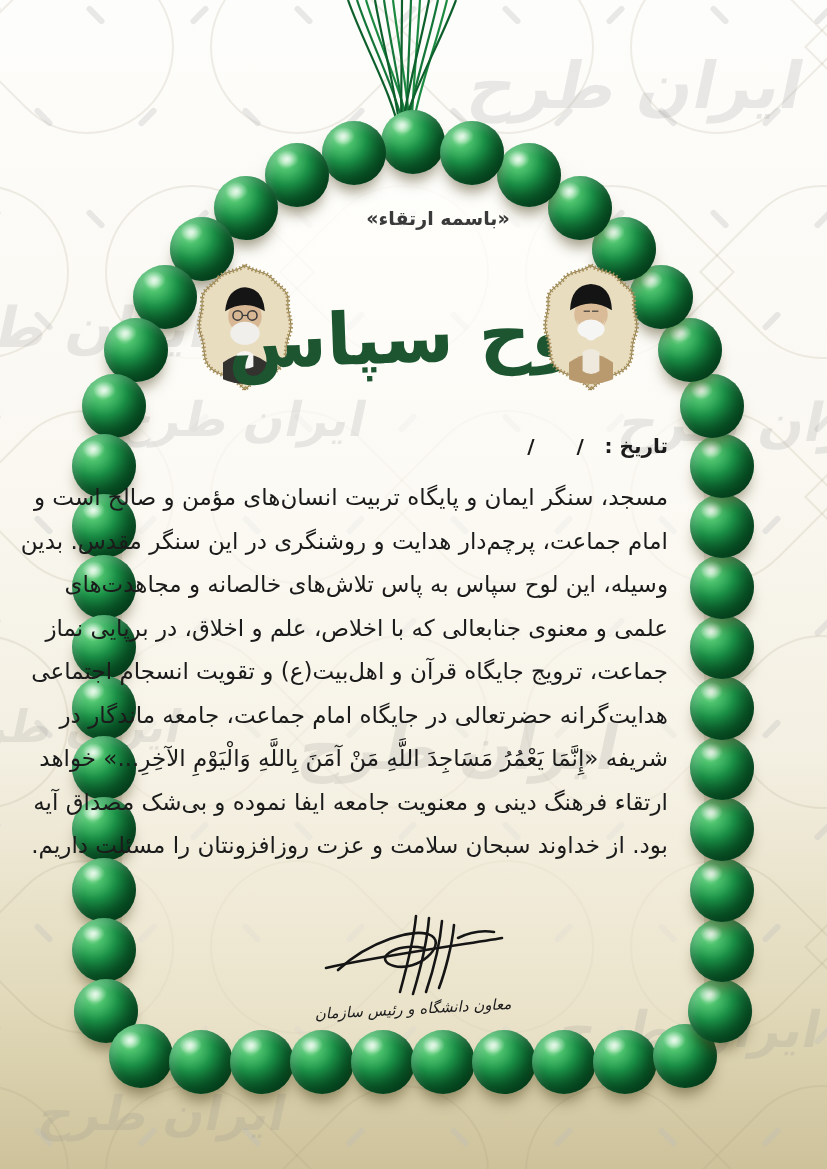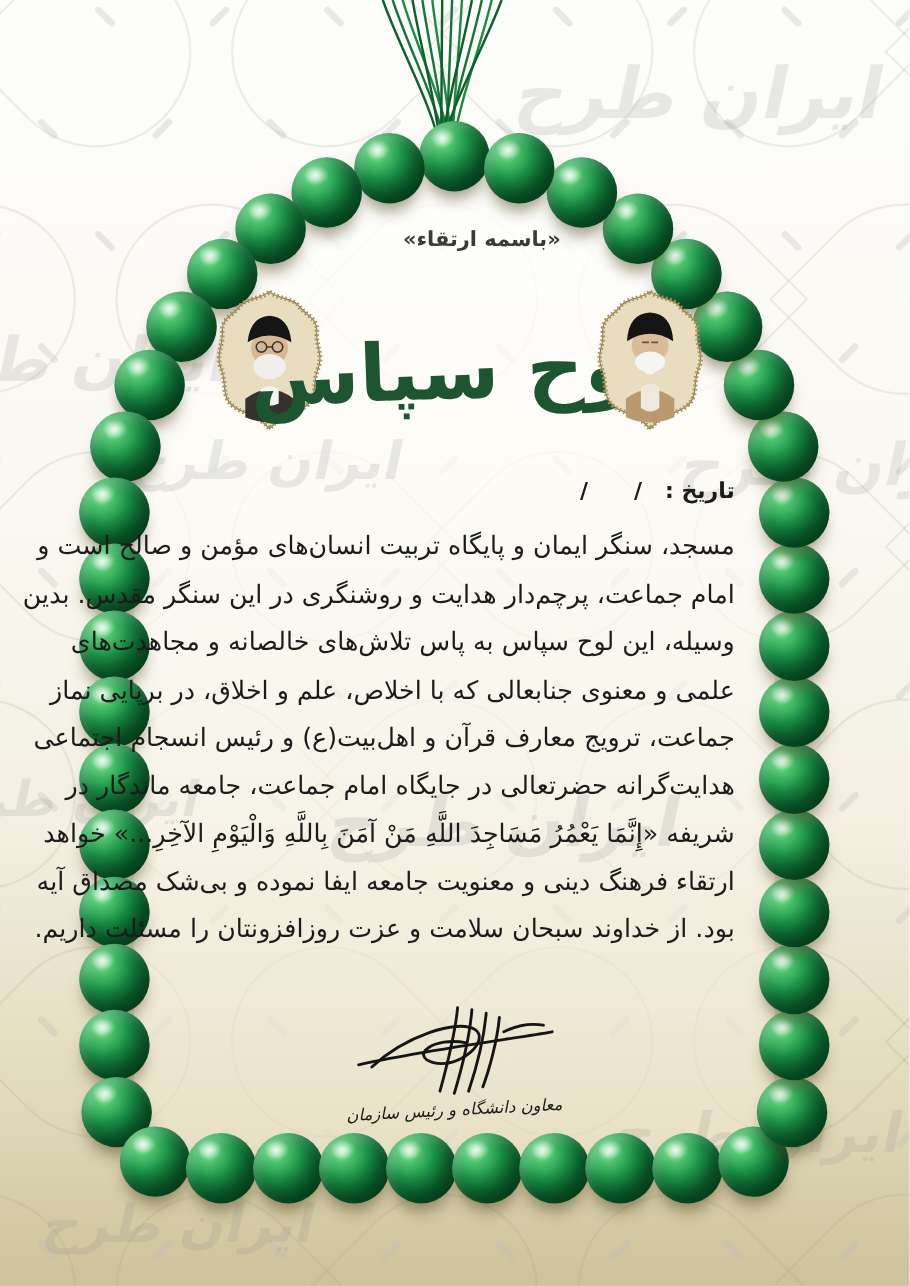--- a/index.html
+++ b/index.html
@@ -333,21 +333,21 @@
 
     <div class="recipient-row">
       <span class="date-field"><span>تاریخ : </span><span>  /      /</span></span>
     </div>
 
     <div class="body-block">
       <div class="body-line">مسجد، سنگر ایمان و پایگاه تربیت انسان‌های مؤمن و صالح است و</div>
       <div class="body-line">امام جماعت، پرچم‌دار هدایت و روشنگری در این سنگر مقدس. بدین</div>
       <div class="body-line">وسیله، این لوح سپاس به پاس تلاش‌های خالصانه و مجاهدت‌های</div>
       <div class="body-line">علمی و معنوی جنابعالی که با اخلاص، علم و اخلاق، در برپایی نماز</div>
-      <div class="body-line">جماعت، ترویج معارف قرآن و اهل‌بیت(ع) و رئیس انسجام اجتماعی</div>
+      <div class="body-line">جماعت، ترویج جایگاه قرآن و اهل‌بیت(ع) و تقویت انسجام اجتماعی</div>
       <div class="body-line">هدایت‌گرانه حضرتعالی در جایگاه امام جماعت، جامعه ماندگار در</div>
       <div class="body-line">شریفه «إِنَّمَا یَعْمُرُ مَسَاجِدَ اللَّهِ مَنْ آمَنَ بِاللَّهِ وَالْیَوْمِ الآخِرِ...» خواهد</div>
       <div class="body-line">ارتقاء فرهنگ دینی و معنویت جامعه ایفا نموده و بی‌شک مصداق آیه</div>
       <div class="body-line last">بود. از خداوند سبحان سلامت و عزت روزافزونتان را مسئلت داریم.</div>
     </div>
 
     <svg class="signature-svg" width="230" height="95" viewBox="0 0 230 95">
       <g fill="none" stroke="#151515" stroke-width="2.6" stroke-linecap="round">
         <path d="M118 8 C116 30 108 62 102 84"></path>
         <path d="M131 10 C129 34 121 66 115 86"></path>

